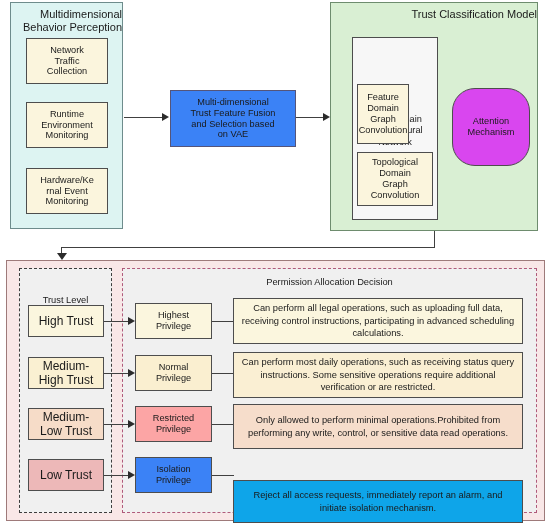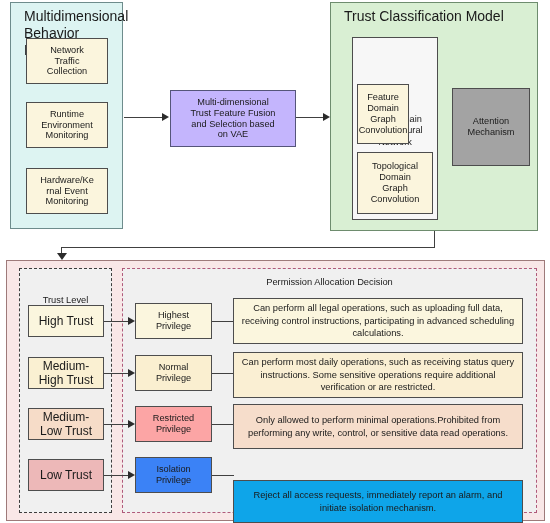--- a/index.html
+++ b/index.html
@@ -37,30 +37,30 @@
     border: 1.3px solid #6e8c8c;
   }
   .panel-green {
     position: absolute;
     left: 330px; top: 2px; width: 208px; height: 229px;
     background: #d9efd3;
     border: 1.3px solid #6e8c6e;
   }
   .panel-title {
     position: absolute;
-    left: 13px; right: 0; top: 5px;
-    text-align: left;
-    font-size: 14px;
+    left: 0; right: 0; top: 5px;
+    text-align: right;
+    font-size: 11px;
     line-height: 1.2;
     color: #1a1a1a;
   }
 
   .cream { background: #fbf5dd; }
-  .lightgray { background: #a3a3a3; }
-  .lavender { background: #c4b5fd; border-color: #55557a; }
+  .lightgray { background: #d946ef; border-radius: 23px; }
+  .lavender { background: #3b82f6; border-color: #55557a; }
 
   
   #b-network   { left: 26px; top: 38px;  width: 82px; height: 46px; }
   #b-runtime   { left: 26px; top: 102px; width: 82px; height: 46px; }
   #b-hardware  { left: 26px; top: 168px; width: 82px; height: 46px; }
 
   
   #b-vae { left: 170px; top: 90px; width: 126px; height: 57px; }
 
   
@@ -69,21 +69,21 @@
     background: #f7f7f7;
     align-items: flex-start;
     flex-direction: column;
     padding: 0;
   }
   #b-dgnn .dgnn-title {
     width: 100%; text-align: center; font-size: 9.2px;
     line-height: 1.2; padding-top: 5px;
   }
   #b-feature { left: 357px; top: 84px; width: 52px; height: 60px; }
-  #b-topo    { left: 357px; top: 152px; width: 76px; height: 62px; }
+  #b-topo    { left: 357px; top: 152px; width: 76px; height: 54px; }
   #b-attn    { left: 452px; top: 88px; width: 78px; height: 78px; }
 
   
   .panel-pink {
     position: absolute;
     left: 6px; top: 260px; width: 539px; height: 261px;
     background: #f9e7e7;
     border: 1.3px solid #9e7a7a;
   }
   .dashed-left {

